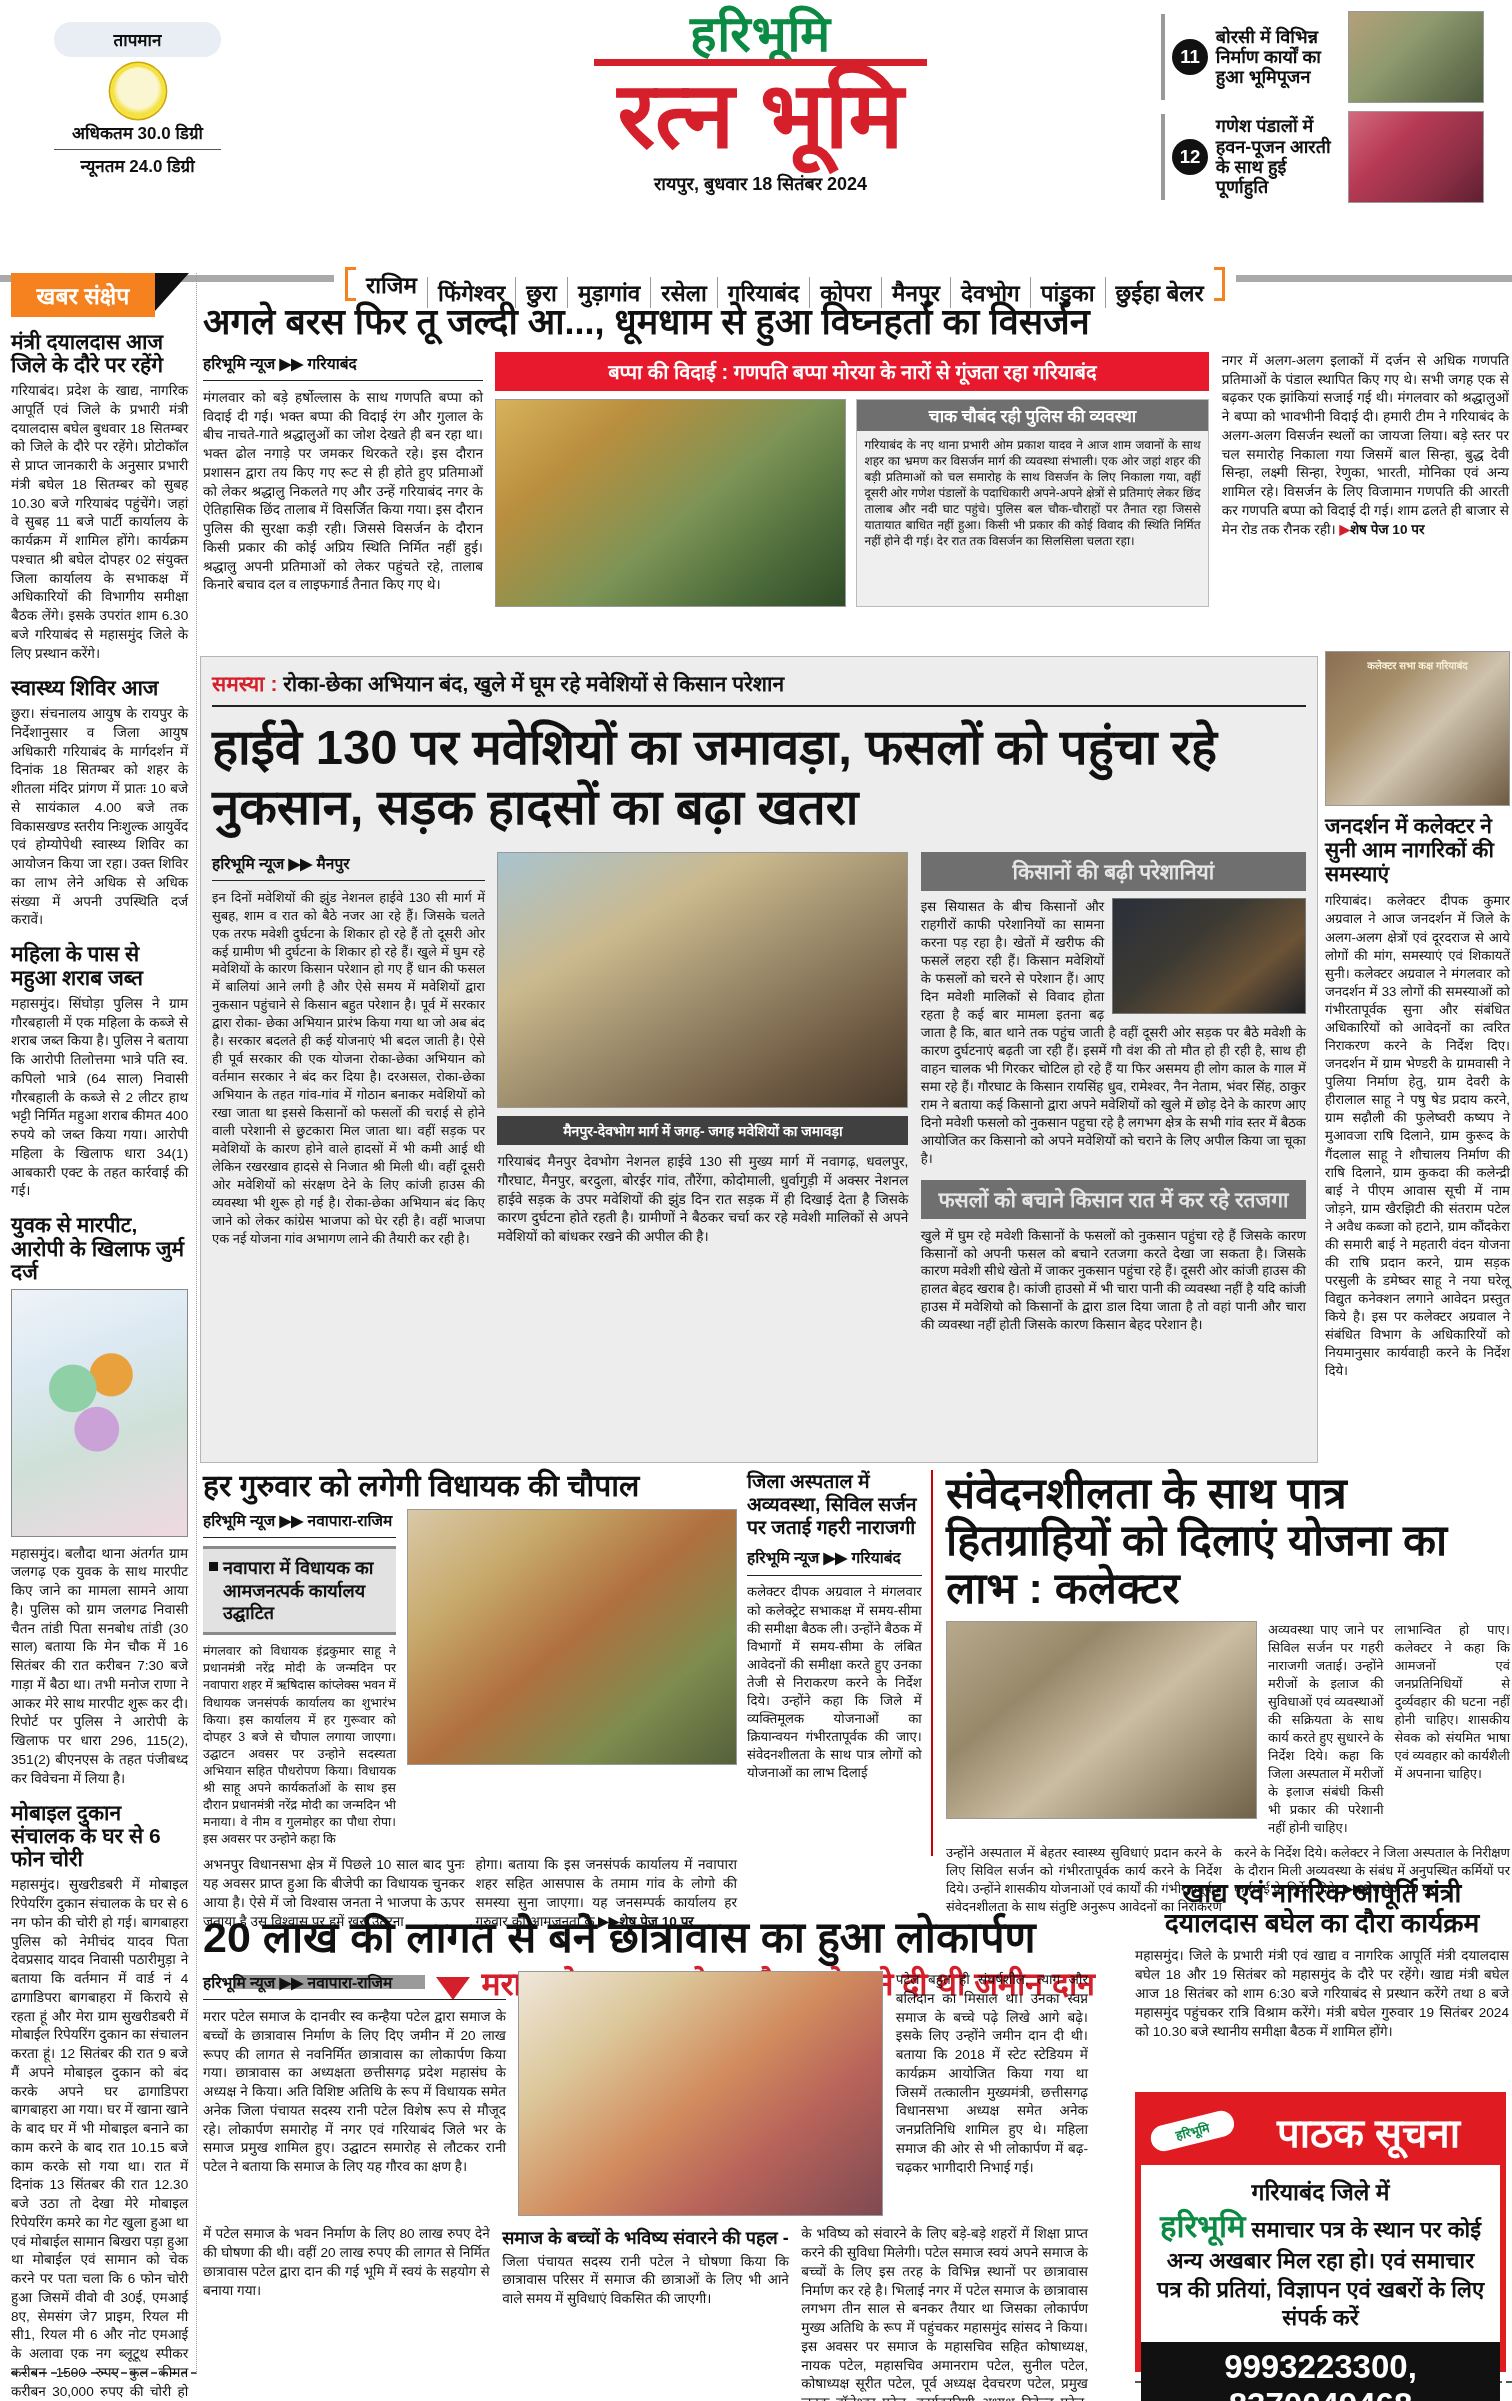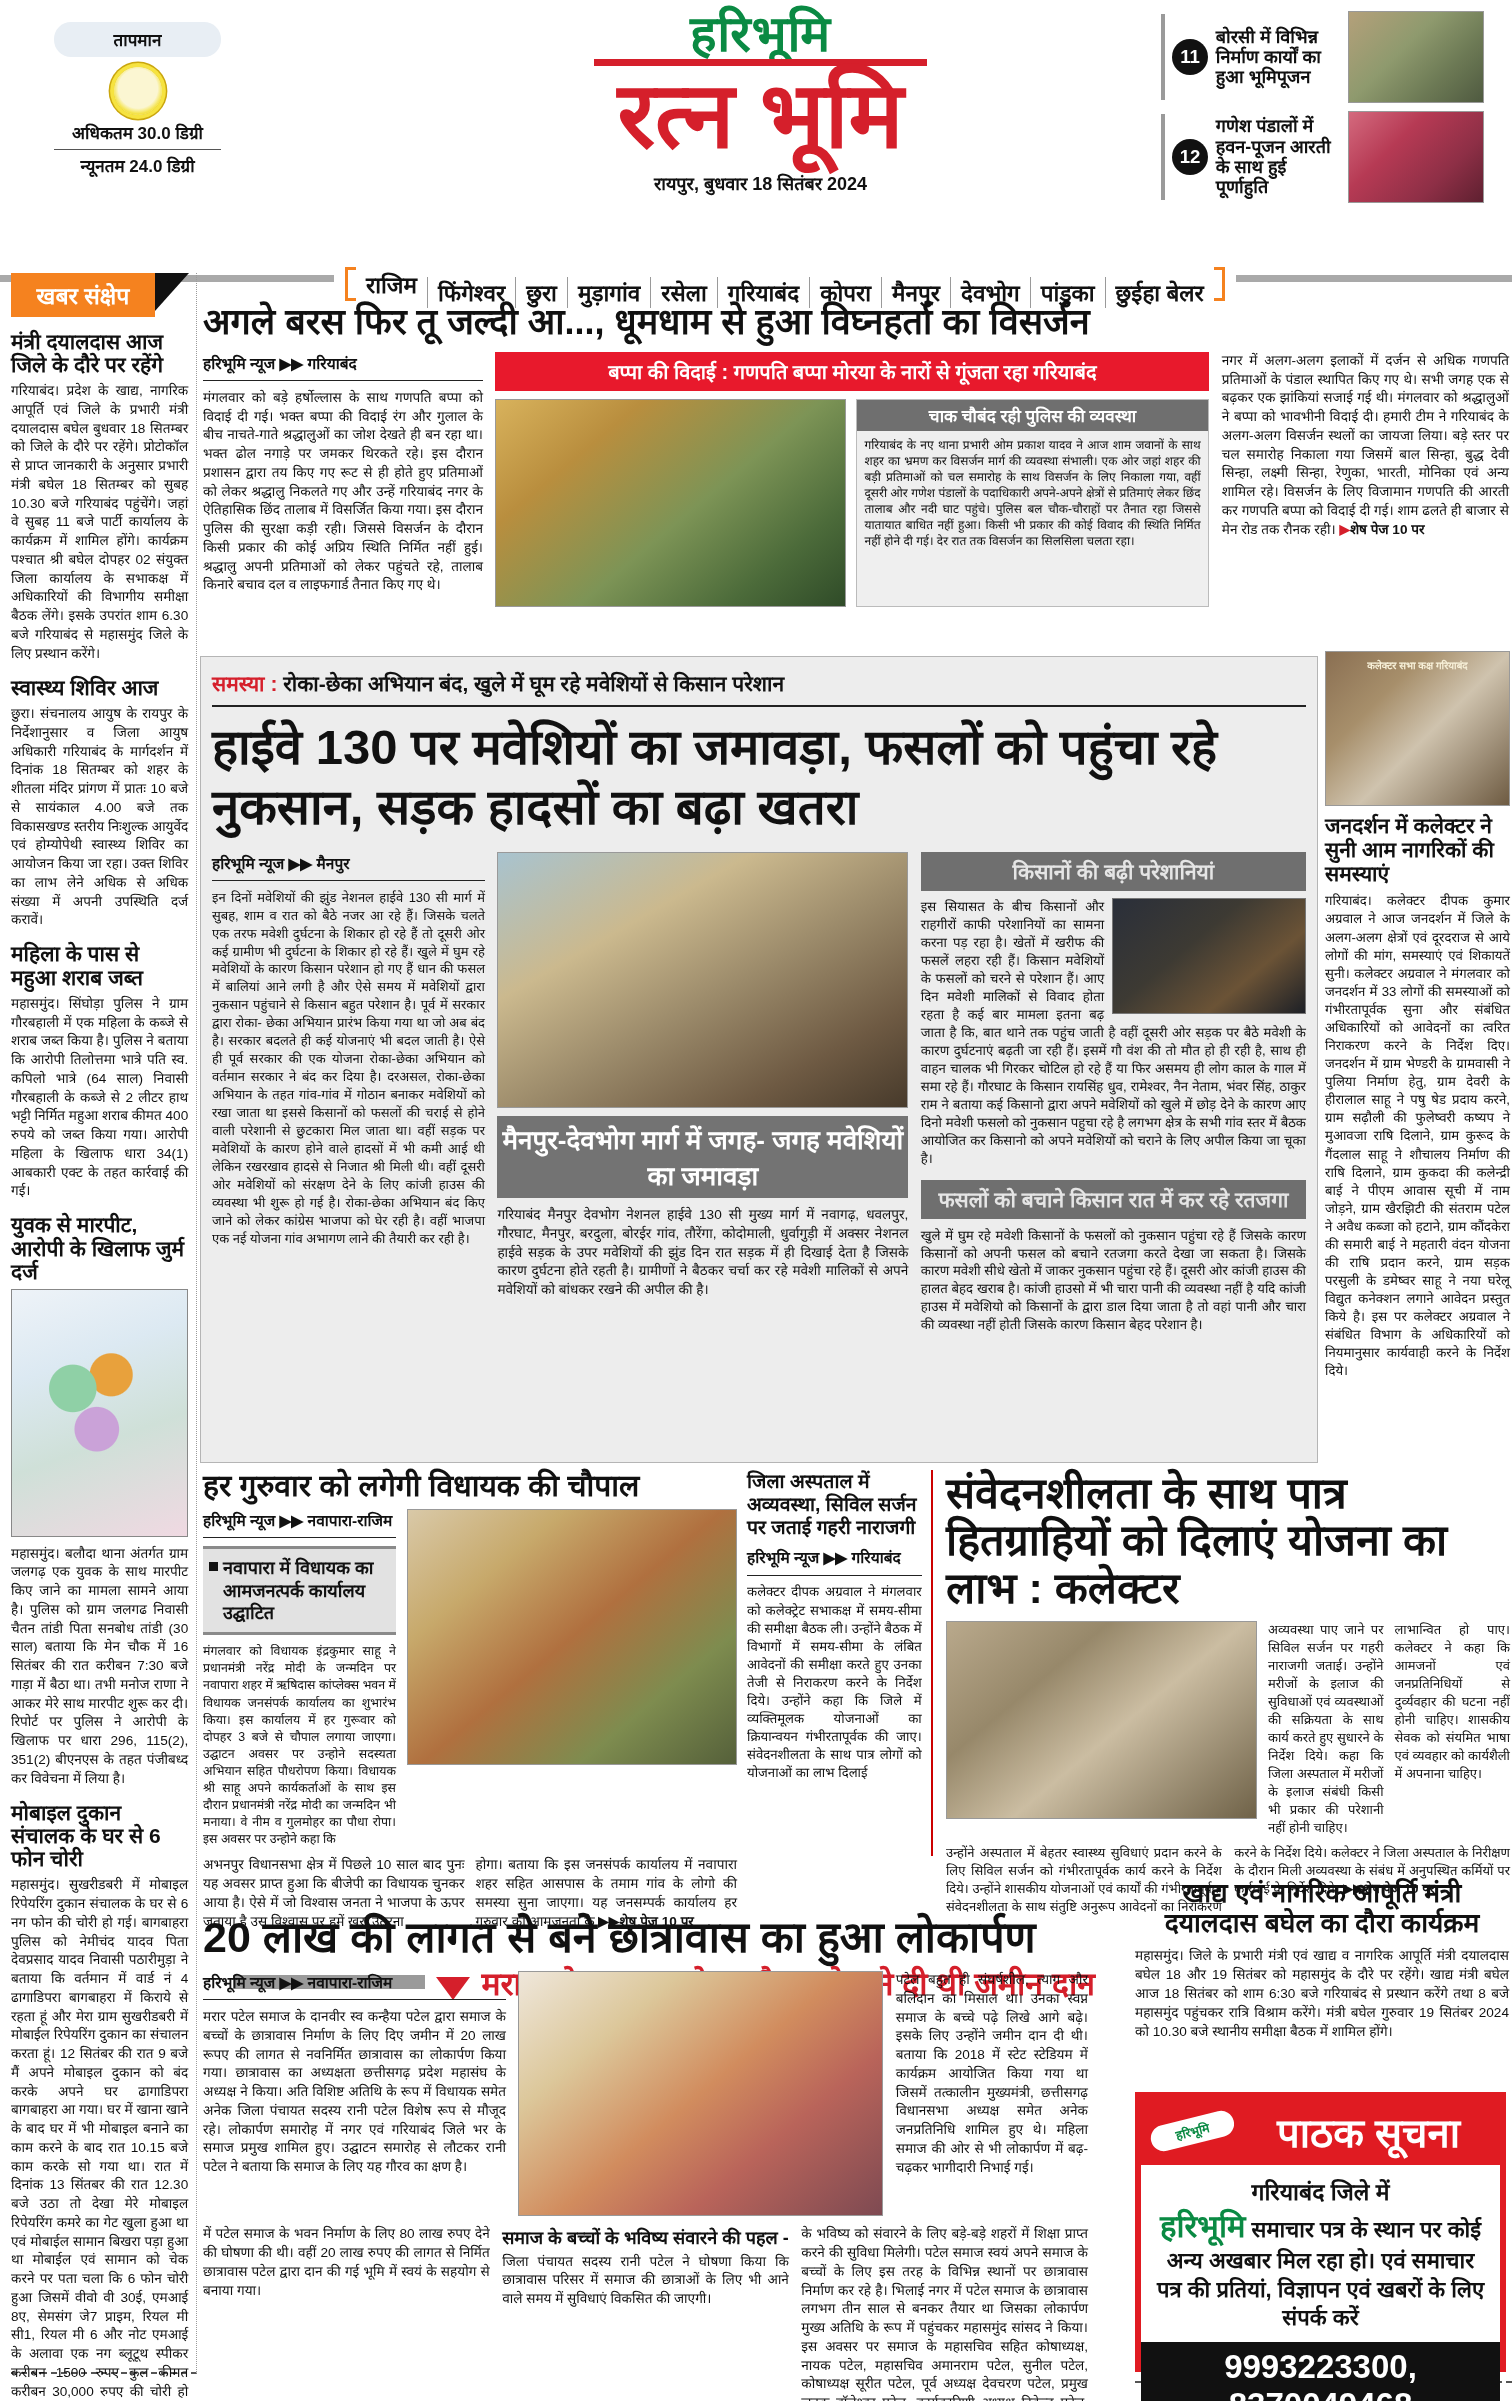--- a/index.html
+++ b/index.html
@@ -74,21 +74,21 @@
 
   
   .story2 { position:absolute; left:200px; top:656px; width:1118px; height:807px; background:#ededed; border:1.6px solid #b5b5b5; padding:12.4px 11px; }
   .s2-kicker { font-size:21px; font-weight:bold; border-bottom:2.3px solid #222; padding-bottom:7.8px; margin-bottom:11px; }
   .s2-kicker .lbl { color:#d51f2b; }
   .story2 h1 { font-size:49px; font-weight:bold; line-height:1.22; margin-bottom:14px; }
   .s2-row { display:flex; gap:12.4px; }
   .s2-c1 { width:273px; flex:none; }
   .s2-c2 { width:411px; flex:none; }
   .s2-photo { width:100%; height:256px; background:linear-gradient(150deg,#a8c3cf 0%, #cbb98e 30%, #9b8a6a 55%, #6e5a43 80%, #473a2b 100%); border:0.8px solid #999; }
-  .s2-cap { background:#737373; color:#fff; font-weight:bold; font-size:26px; text-align:center; padding:5.4px 3.1px; margin:7.8px 0; }
+  .s2-cap { background:#404040; color:#fff; font-weight:bold; font-size:14px; text-align:center; padding:5.4px 3.1px; margin:7.8px 0; }
   .s2-c3 { flex:1; }
   .sub-box { margin-bottom:12.4px; }
   .sub-box h4 { background:#6f6f6f; color:#e5e5e5; font-weight:bold; font-size:21px; text-align:center; padding:5.4px 0; margin-bottom:7.8px; }
   .sub-box .night { float:right; width:194px; height:116px; margin:0 0 6.2px 7.8px;
       background:linear-gradient(140deg,#2a2f3a 0%, #3d3a33 40%, #6b5336 70%, #1d2026 100%); border:0.8px solid #777; }
   .sub-box p { font-size:13.2px; line-height:1.36; text-align:justify; }
 
   
   .jandarshan { position:absolute; left:1325px; top:651px; width:185px; height:814px; }
   .jd-photo { width:100%; height:155px; background:linear-gradient(135deg,#8a6f52 0%, #a78f6b 30%, #cfc3ae 55%, #6e5b42 100%); border:0.8px solid #999; position:relative; }

